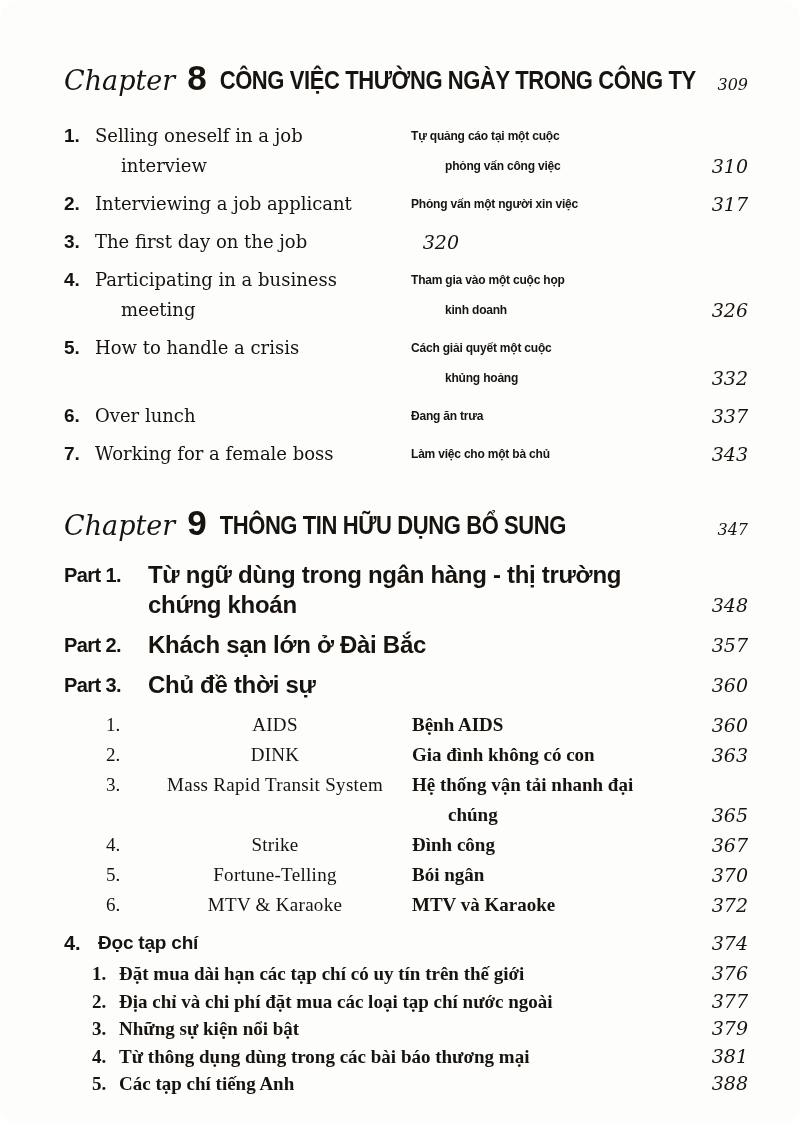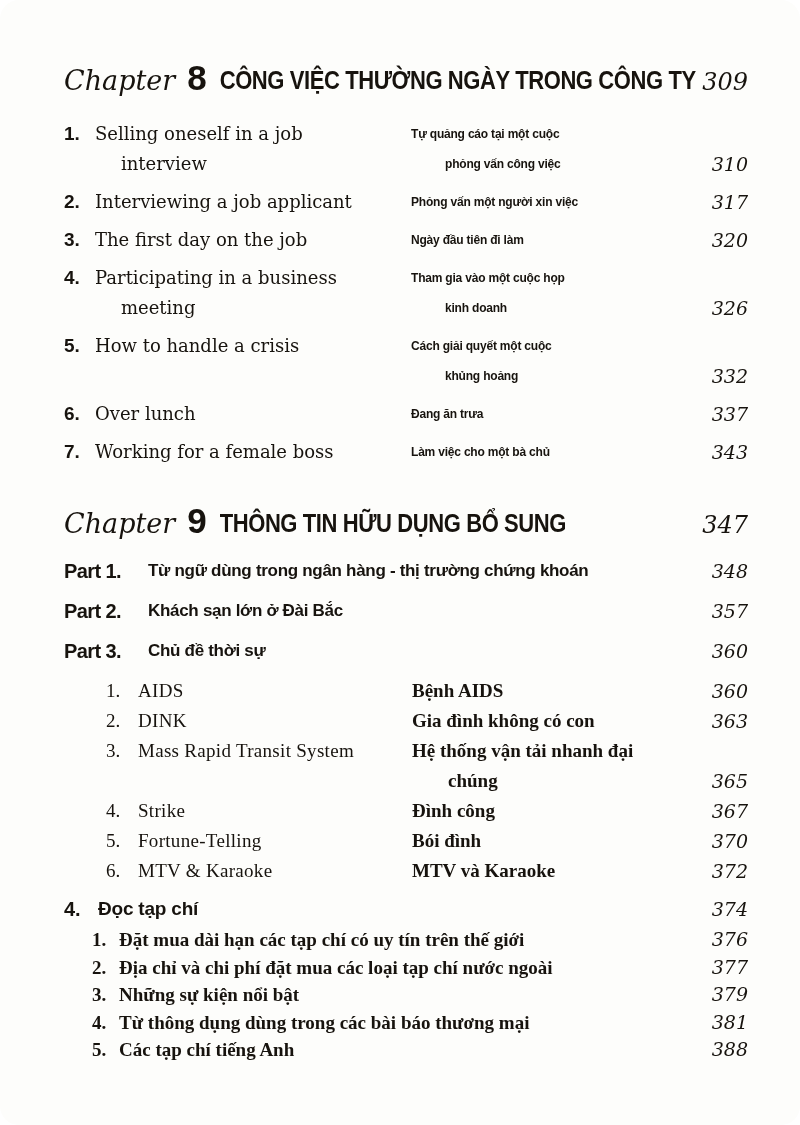--- a/index.html
+++ b/index.html
@@ -36,21 +36,21 @@
   .chapter-title {
     font-family:"Liberation Sans", sans-serif;
     font-weight:700; font-size:22px;
     letter-spacing:-0.4px;
     transform:scaleY(1.18);
     transform-origin:0 80%;
   }
   .chapter-page {
     margin-left:auto;
     font-family:"DejaVu Serif", serif;
-    font-style:italic; font-size:24px;
+    font-style:italic; font-size:16px;
   }
   .ch9 { margin-top:32px; margin-bottom:8px; }
   .ch8 { margin-bottom:14px; }
 
   
   .toc-row { display:flex; margin-bottom:8px; line-height:30px; }
   .toc-row .num {
     flex:none; width:31px;
     font-family:"Liberation Sans", sans-serif;
     font-weight:700; font-size:19px;
@@ -80,32 +80,32 @@
   
   .part-row { display:flex; line-height:30px; margin-bottom:10px; }
   .part-label {
     flex:none; width:84px;
     font-family:"Liberation Sans", sans-serif;
     font-weight:700; font-size:20px; letter-spacing:-0.6px;
   }
   .part-text {
     flex:1;
     font-family:"Liberation Sans", sans-serif;
-    font-weight:700; font-size:17px; letter-spacing:-0.3px;
+    font-weight:700; font-size:24px; letter-spacing:-0.3px;
   }
 
   
   .sub3-row { display:flex; padding-left:42px; line-height:30px; }
   .sub3-row .num {
     flex:none; width:32px;
     font-family:"Liberation Serif", serif; font-size:19px;
   }
   .sub3-row .en {
     flex:none; width:274px;
-    font-family:"Liberation Serif", serif; font-size:19px; letter-spacing:0.3px;
+    font-family:"Liberation Serif", serif; font-size:19px; letter-spacing:0.3px;text-align:center;
   }
   .sub3-row .vi {
     flex:1;
     font-family:"Liberation Serif", serif; font-weight:700; font-size:19px;
     padding-left:36px; text-indent:-36px; box-sizing:border-box;
     white-space:pre-line;
   }
 
   
   .sec4-row { display:flex; line-height:30px; margin-top:8px; margin-bottom:2px; }
@@ -158,21 +158,20 @@
     </div>
     <div class="toc-row">
       <span class="num">2.</span>
       <span class="en">Interviewing a job applicant</span>
       <span class="vi">Phỏng vấn một người xin việc</span>
       <span class="pg">317</span>
     </div>
     <div class="toc-row">
       <span class="num">3.</span>
       <span class="en">The first day on the job</span>
-      <span class="vi">Ngày đầu tiên đi làm</span>
       <span class="pg">320</span>
     </div>
     <div class="toc-row">
       <span class="num">4.</span>
       <span class="en">Participating in a business
 meeting</span>
       <span class="vi">Tham gia vào một cuộc họp
 kinh doanh</span>
       <span class="pg">326</span>
     </div>
@@ -240,21 +239,21 @@
     </div>
     <div class="sub3-row">
       <span class="num">4.</span>
       <span class="en">Strike</span>
       <span class="vi">Đình công</span>
       <span class="pg">367</span>
     </div>
     <div class="sub3-row">
       <span class="num">5.</span>
       <span class="en">Fortune-Telling</span>
-      <span class="vi">Bói đình</span>
+      <span class="vi">Bói ngân</span>
       <span class="pg">370</span>
     </div>
     <div class="sub3-row">
       <span class="num">6.</span>
       <span class="en">MTV &amp; Karaoke</span>
       <span class="vi">MTV và Karaoke</span>
       <span class="pg">372</span>
     </div>
 
     <div class="sec4-row">

